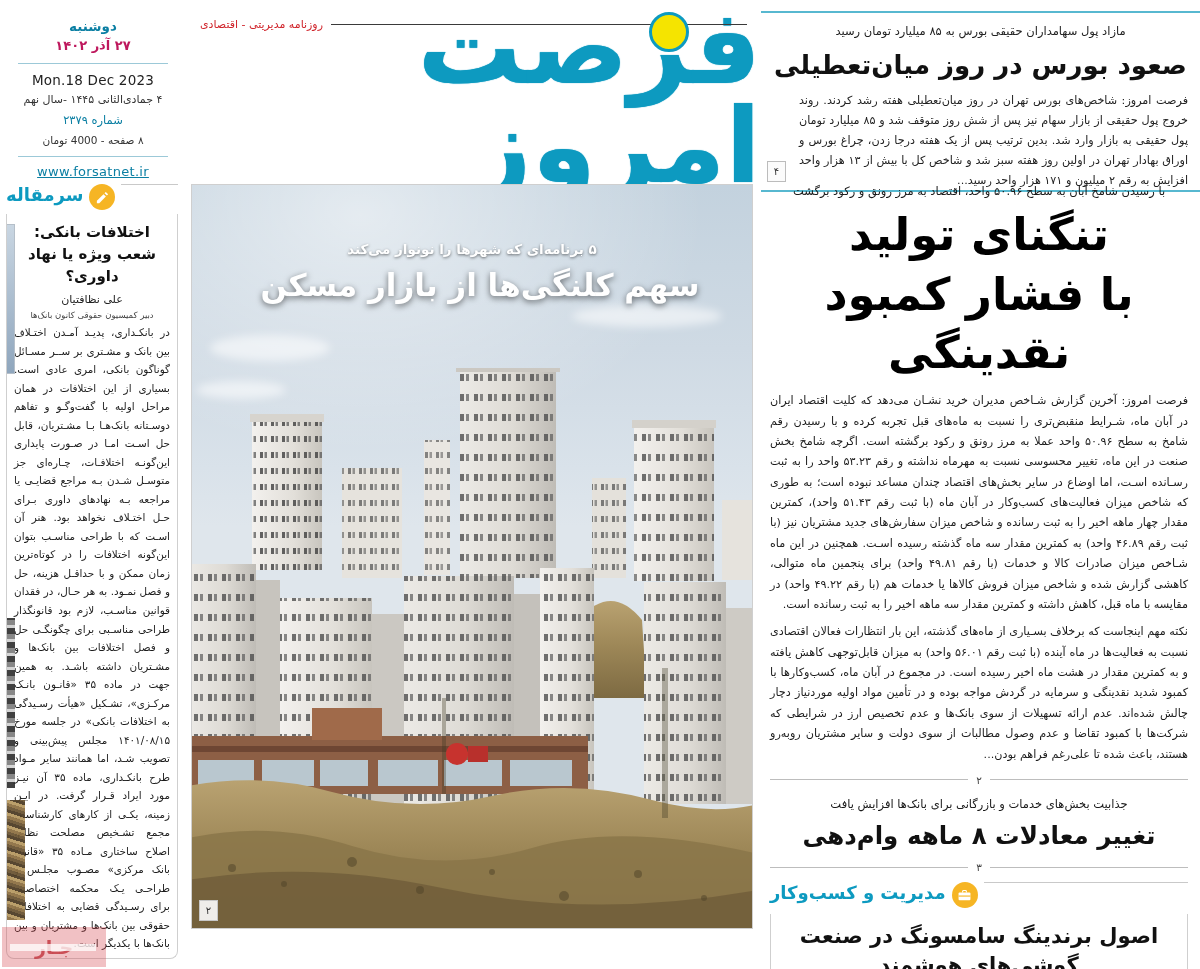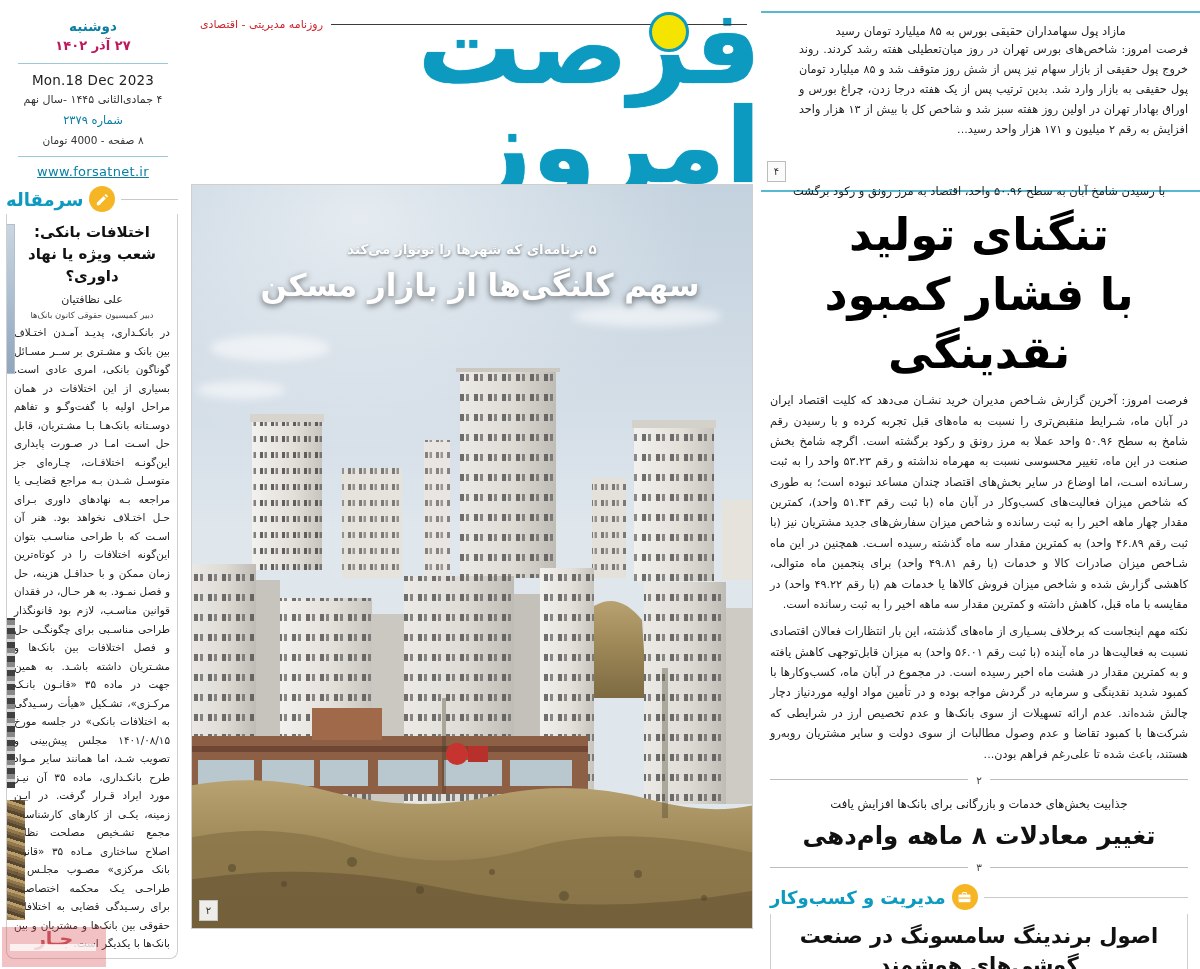--- a/index.html
+++ b/index.html
@@ -83,21 +83,21 @@
 
   
   .body-area {
     position: absolute; top: 178px; left: 0; width: 1200px; height: 791px;
     display: flex; flex-direction: row-reverse;
   }
 
   
   .sidebar { width: 186px; padding: 6px 8px 0 6px; position: relative; }
   .sec-head {
-    display: flex; flex-direction: row-reverse; align-items: center; gap: 6px;
+    display: flex; flex-direction: row-reverse; gap: 6px;
     height: 30px;
   }
   .sec-head .label { font-size: 18px; font-weight: bold; color: #0d9ac0; white-space: nowrap; }
   .sec-head .icon-circ {
     width: 26px; height: 26px; border-radius: 50%;
     background: #f6b524; display:flex; align-items:center; justify-content:center;
   }
   .sec-head .dash { flex: 1; height: 1px; background: #c9c9c9; }
   .sec-box {
     border: 1px solid #cfcfcf; border-top: none;
@@ -185,21 +185,21 @@
   .biz-title {
     font-size: 21px; font-weight: bold; color: #111; text-align: center;
     line-height: 1.35; margin-bottom: 7px;
   }
   .sec-head.left .label { color: #0d9ac0; }
 
   .watermark {
     position: absolute; left: 2px; bottom: 2px; z-index: 30;
     width: 104px; height: 40px;
     background: rgba(214,72,82,.34);
-    display: flex; justify-content: center;
+    display: flex; align-items: center; justify-content: center;
     font-size: 19px; font-weight: bold; color: rgba(190,40,50,.75);
     letter-spacing: 1px; overflow: hidden;
   }
   .wm-bar { position:absolute; left:8px; top:17px; width:86px; height:7px; background: rgba(255,255,255,.75); }
 </style>
 </head>
 <body>
 
 <div class="page">
 
@@ -226,20 +226,21 @@
       <div class="logo-word">فرصت امروز</div>
       <div class="mast-slogan">
         <span class="stxt">بـرای کسب و کـار آفـرینی</span>
         <span class="sline"></span>
       </div>
     </div>
 
     <div class="teaser">
       <div class="hline-top"></div>
       <div class="teaser-kicker">مازاد پول سهامداران حقیقی بورس به ۸۵ میلیارد تومان رسید</div>
+      <div class="teaser-title">صعود بورس در روز میان‌تعطیلی</div>
       <div class="teaser-body">فرصت امروز: شاخص‌های بورس تهران در روز میان‌تعطیلی هفته رشد کردند. روند خروج پول حقیقی از بازار سهام نیز پس از شش روز متوقف شد و ۸۵ میلیارد تومان پول حقیقی به بازار وارد شد. بدین ترتیب پس از یک هفته درجا زدن، چراغ بورس و اوراق بهادار تهران در اولین روز هفته سبز شد و شاخص کل با بیش از ۱۳ هزار واحد افزایش به رقم ۲ میلیون و ۱۷۱ هزار واحد رسید...</div>
       <div class="pagebadge">۴</div>
       <div class="hline-bot"></div>
     </div>
   </div>
 
   <div class="body-area">
 
     <div class="sidebar">
       <div class="sec-head">

